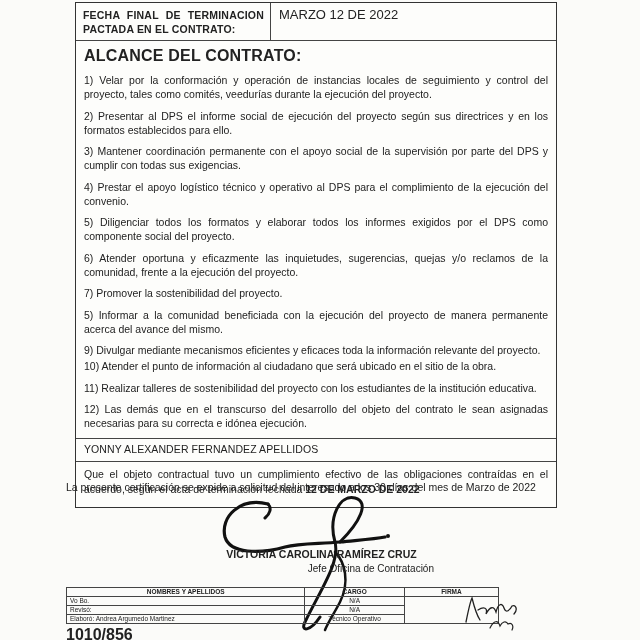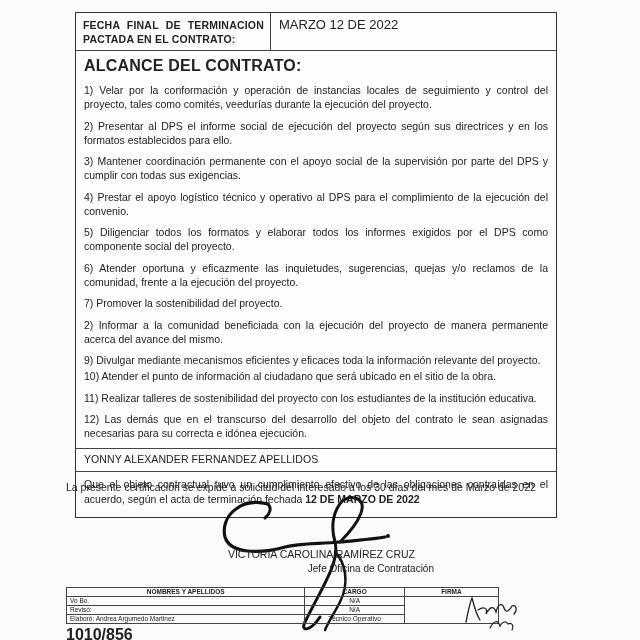--- a/index.html
+++ b/index.html
@@ -13,21 +13,21 @@
       color: #222;
     }
     .page {
       position: relative;
       width: 640px;
       height: 640px;
     }
     .main-table {
       position: absolute;
       left: 75px;
-      top: 12px;
+      top: 2px;
       width: 480px;
       border: 1px solid #333;
       border-collapse: collapse;
       background: #fdfdfb;
     }
     .row {
       border-bottom: 1px solid #444;
       display: flex;
     }
     .row:last-child { border-bottom: none; }
@@ -96,21 +96,21 @@
       top: 492px;
       width: 200px;
       height: 140px;
     }
     .signer-name {
       position: absolute;
       left: 209px;
       top: 548px;
       width: 225px;
       text-align: center;
-      font-weight: normal;
+      font-weight: bold;
       font-size: 10.5px;
     }
     .signer-role {
       position: absolute;
       left: 209px;
       top: 563px;
       width: 225px;
       text-align: right;
       font-size: 10px;
     }
@@ -166,21 +166,21 @@
     <div class="row">
       <div class="scope">
         <div class="scope-title">ALCANCE DEL CONTRATO:</div>
         <div class="scope-item">1) Velar por la conformación y operación de instancias locales de seguimiento y control del proyecto, tales como comités, veedurías durante la ejecución del proyecto.</div>
         <div class="scope-item">2) Presentar al DPS el informe social de ejecución del proyecto según sus directrices y en los formatos establecidos para ello.</div>
         <div class="scope-item">3) Mantener coordinación permanente con el apoyo social de la supervisión por parte del DPS y cumplir con todas sus exigencias.</div>
         <div class="scope-item">4) Prestar el apoyo logístico técnico y operativo al DPS para el complimiento de la ejecución del convenio.</div>
         <div class="scope-item">5) Diligenciar todos los formatos y elaborar todos los informes exigidos por el DPS como componente social del proyecto.</div>
         <div class="scope-item">6) Atender oportuna y eficazmente las inquietudes, sugerencias, quejas y/o reclamos de la comunidad, frente a la ejecución del proyecto.</div>
         <div class="scope-item">7) Promover la sostenibilidad del proyecto.</div>
-        <div class="scope-item">2) Informar a la comunidad beneficiada con la ejecución del proyecto de manera permanente acerca del avance del mismo.</div>
+        <div class="scope-item">5) Informar a la comunidad beneficiada con la ejecución del proyecto de manera permanente acerca del avance del mismo.</div>
         <div class="scope-item tight">9) Divulgar mediante mecanismos eficientes y eficaces toda la información relevante del proyecto.</div>
         <div class="scope-item">10) Atender el punto de información al ciudadano que será ubicado en el sitio de la obra.</div>
         <div class="scope-item">11) Realizar talleres de sostenibilidad del proyecto con los estudiantes de la institución educativa.</div>
         <div class="scope-item last">12) Las demás que en el transcurso del desarrollo del objeto del contrato le sean asignadas necesarias para su correcta e idónea ejecución.</div>
       </div>
     </div>
 
     <div class="row supervisor-row">
       <div class="cell-value">YONNY ALEXANDER FERNANDEZ APELLIDOS</div>
     </div>

